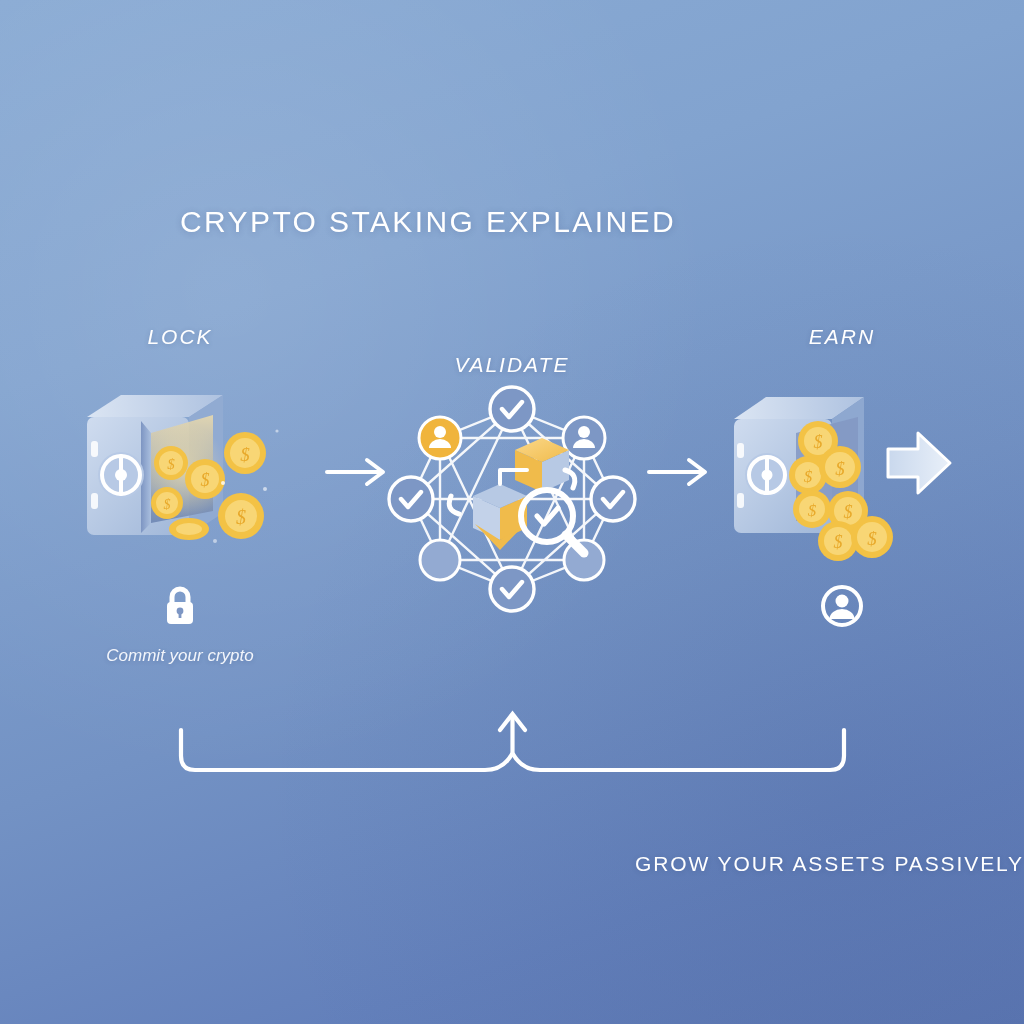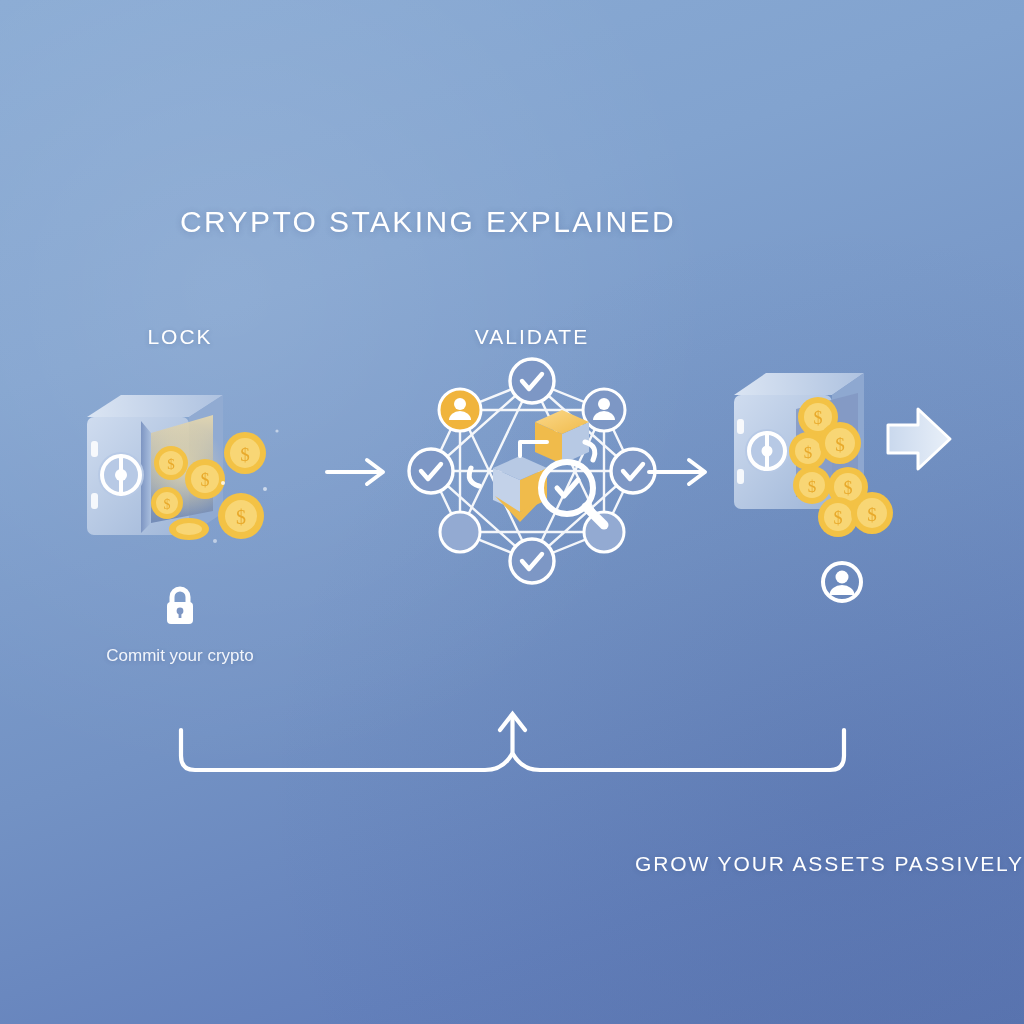--- a/index.html
+++ b/index.html
@@ -21,25 +21,25 @@
 
   .title{
     position:absolute; top:205px; left:0; width:856px;
     text-align:center;
     font-size:30px; letter-spacing:2.4px; font-weight:400;
     color:#ffffff;
     text-shadow:0 1px 6px rgba(40,60,110,.25);
   }
 
   .steps{
-    position:absolute; top:325px; left:0; width:1024px; height:380px;
+    position:absolute; top:325px; left:0; width:1024px; height:380px;font-style:italic;
   }
   .step{ position:absolute; width:300px; text-align:center; }
   .step.s1{ left:30px; }
-  .step.s2{ left:382px; }
+  .step.s2{ left:362px;margin-top:28px; }
   .step.s3{ left:692px; }
 
   .step-label{
     font-size:21px; letter-spacing:2.0px; font-weight:400;
     color:#ffffff; text-shadow:0 1px 5px rgba(40,60,110,.22);
   }
   .art{ height:220px; display:flex; align-items:center; justify-content:center; margin-top:12px; }
   .badge{ height:54px; display:flex; align-items:center; justify-content:center; margin-top:-2px; }
   .caption{
     margin-top:10px; font-size:17px; line-height:1.55; color:#f2f5fb;
@@ -228,20 +228,21 @@
           <path d="M150 142 l7 8 l14 -16" stroke="#ffffff" stroke-width="5" fill="none" stroke-linecap="round" stroke-linejoin="round"></path>
           <path d="M179 161 l18 18" stroke="#ffffff" stroke-width="9" stroke-linecap="round"></path>
         </g>
       </svg>
     </div>
 
     <div class="badge"></div>
   </div>
 
   <div class="step s3">
+    <div class="step-label">EARN</div>
 
     <div class="art">
       <svg width="260" height="200" viewBox="0 0 260 200">
         <defs>
           <linearGradient id="vaultBody3" x1="0" y1="0" x2="1" y2="1">
             <stop offset="0%" stop-color="#cfdcef"></stop>
             <stop offset="100%" stop-color="#9fb6d8"></stop>
           </linearGradient>
           <linearGradient id="vaultTop3" x1="0" y1="0" x2="1" y2="0">
             <stop offset="0%" stop-color="#dbe5f3"></stop>

